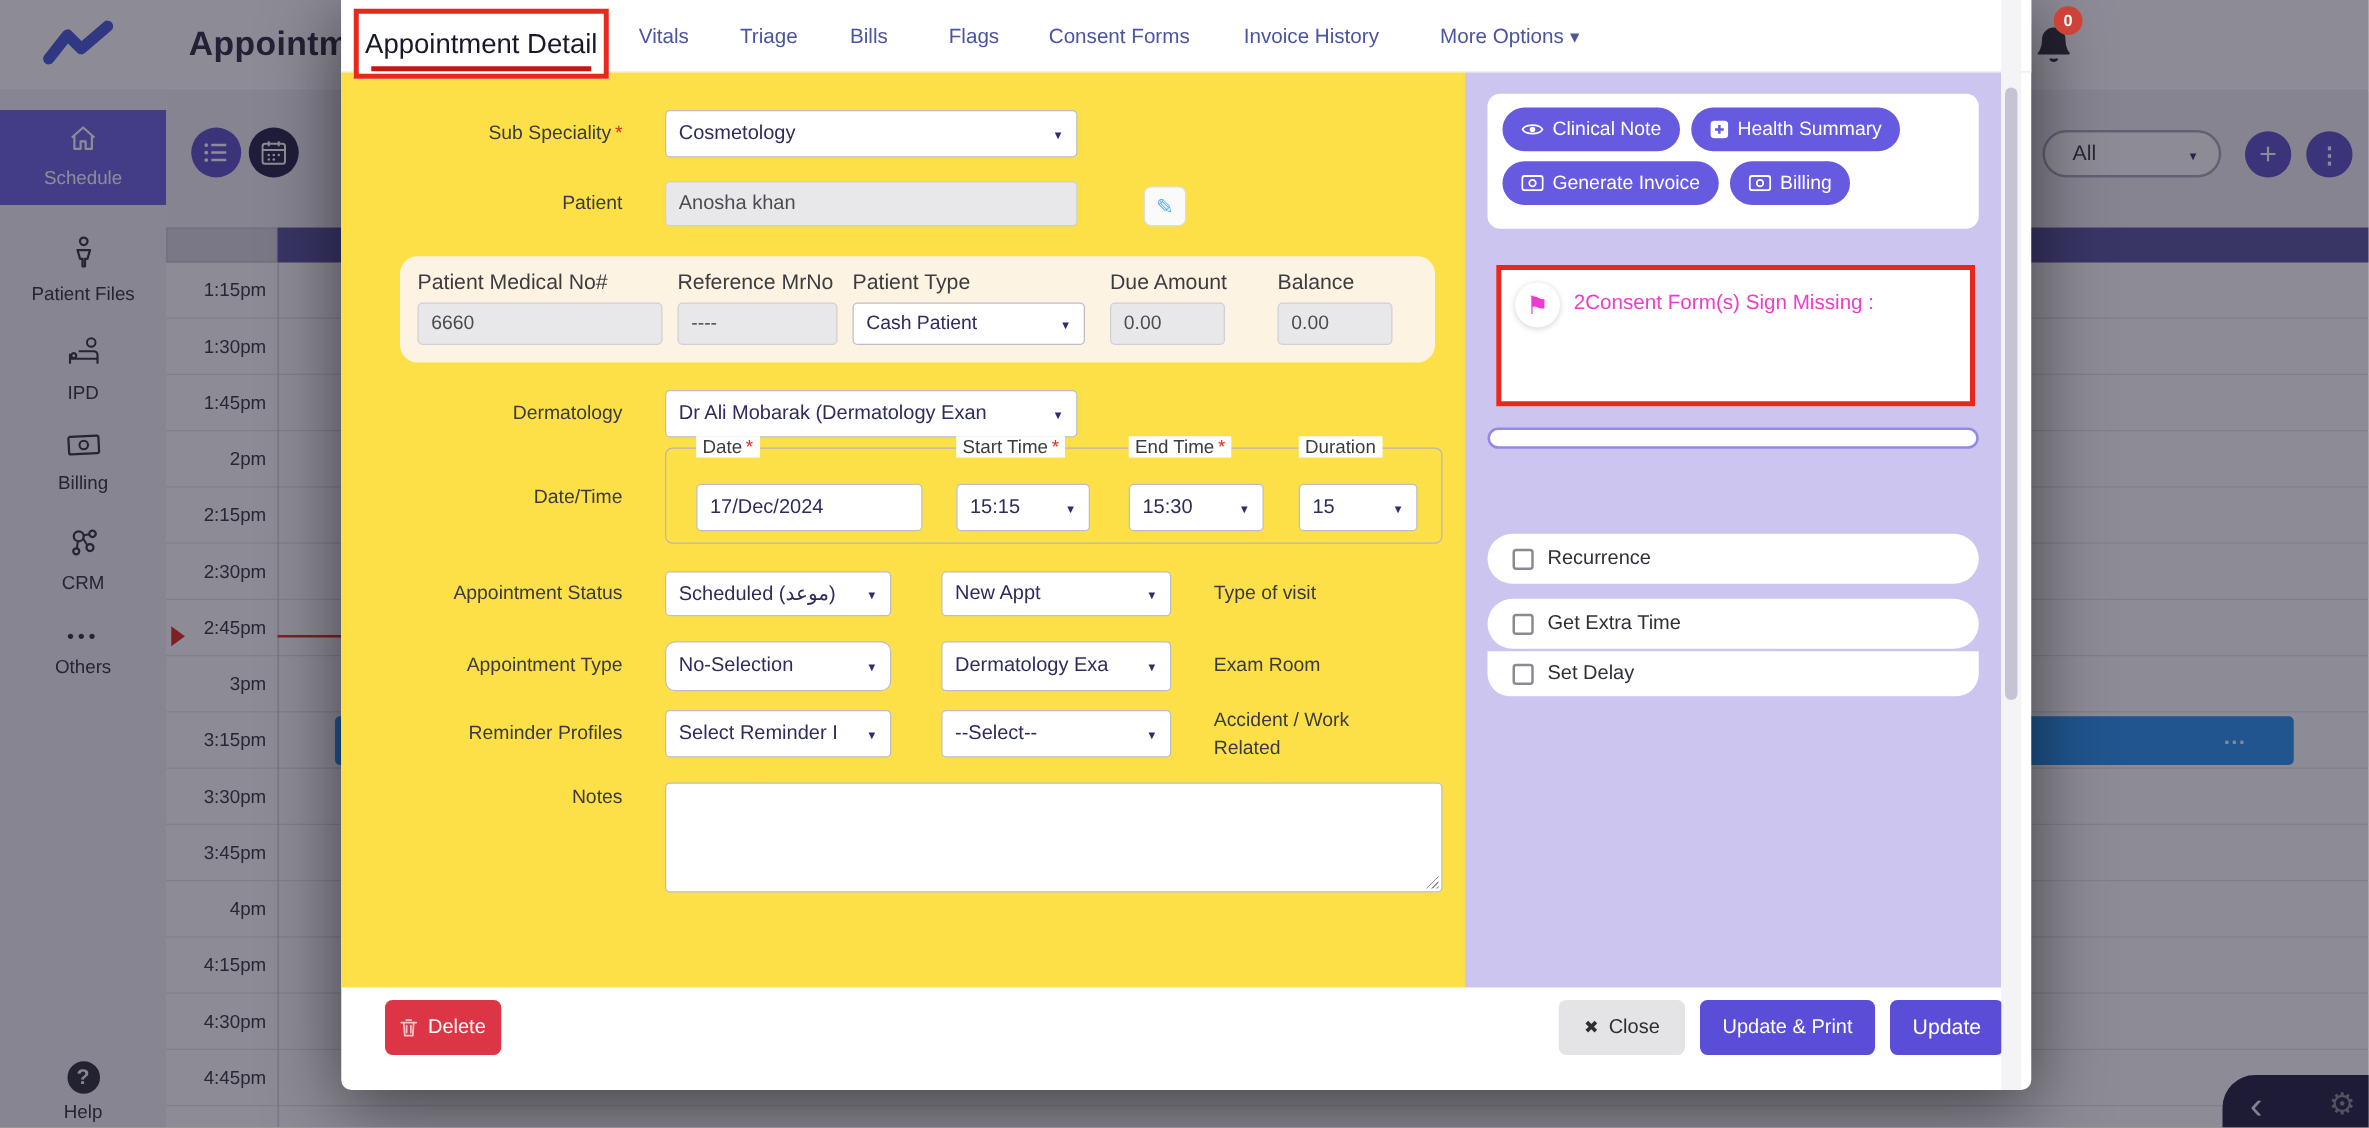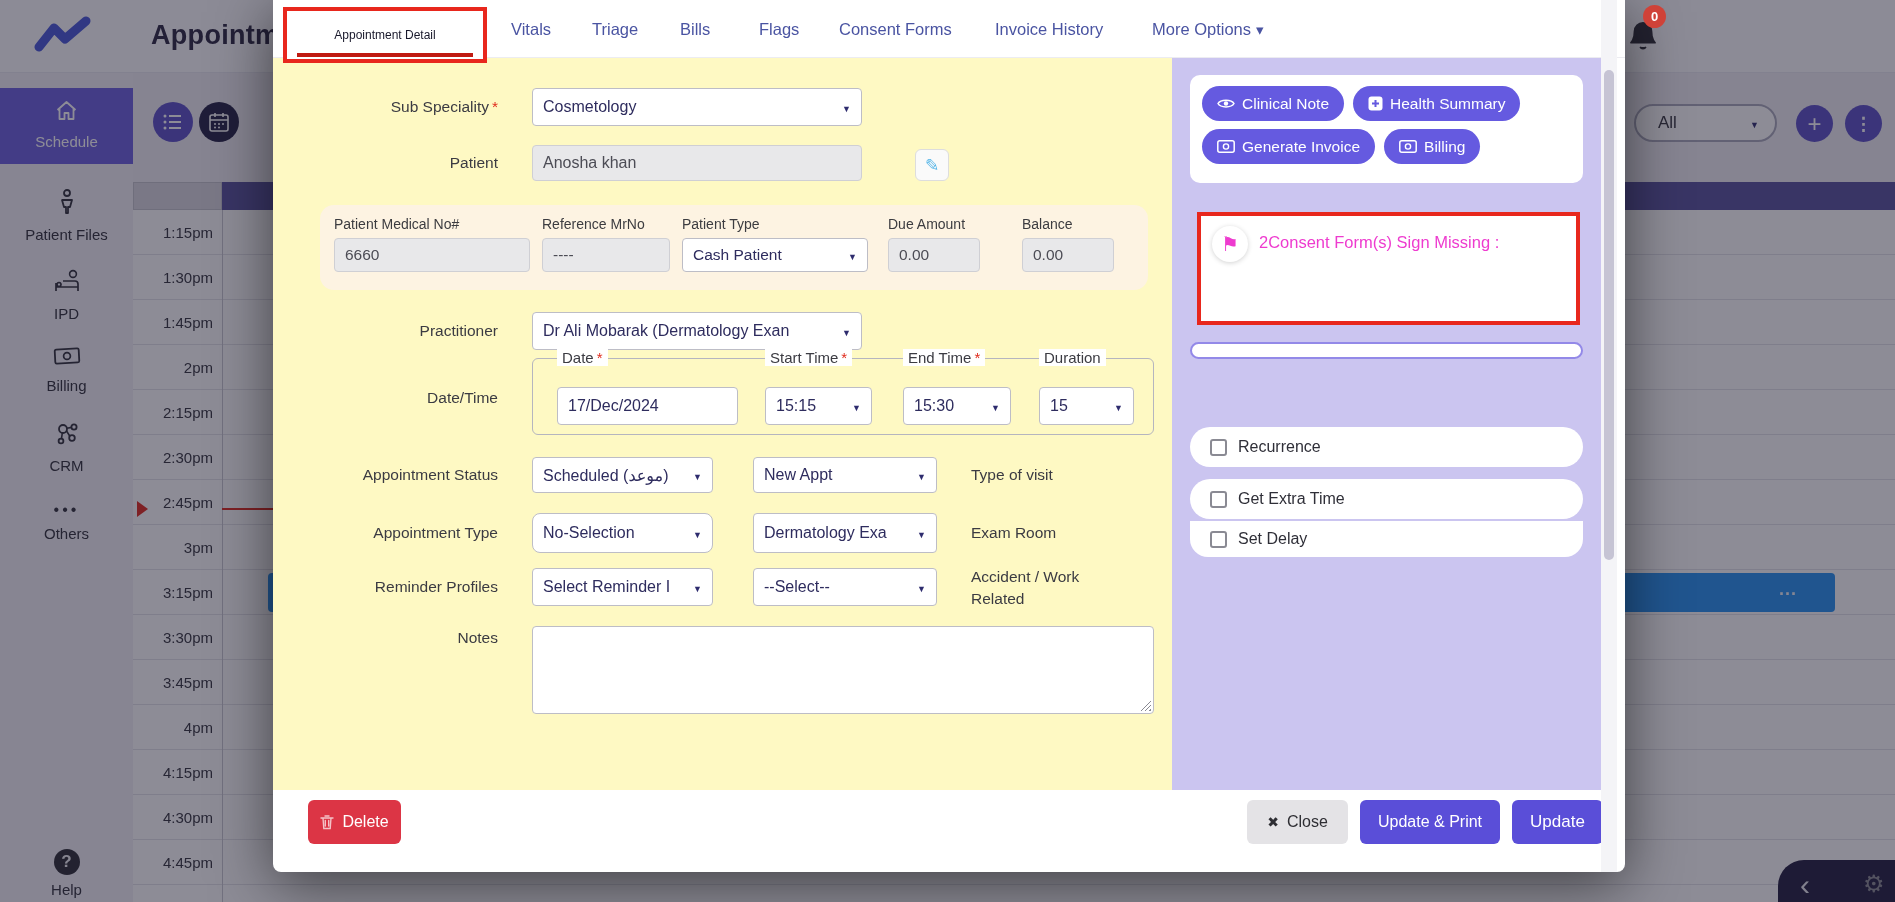--- a/index.html
+++ b/index.html
@@ -45,36 +45,36 @@
 .i-chev::before { content:"‹"; color:#e8e8ee; font-size:30px; line-height:1; }
 .i-gear::before { content:"⚙"; color:#8a8a92; font-size:24px; line-height:1; }
 
 .overlay { left:0; top:0; width:1895px; height:902px; background:rgba(28,25,45,0.5); }
 
 
 .modal { left:273px; top:0; width:1352px; height:872px; background:#fff; border-radius:0 0 8px 8px; box-shadow:0 12px 60px rgba(0,0,0,.55); }
 .tabbar { position:absolute; left:0; top:0; width:1352px; height:58px; background:#fff; border-bottom:1px solid #ececf1; }
 .tab { position:absolute; top:0; height:58px; line-height:58px; font-size:16.5px; color:#4a54a2; white-space:nowrap; cursor:pointer; }
 .tab-annot { position:absolute; left:10px; top:7px; width:204px; height:56px; border:4px solid #e8271d; background:#fff; display:flex; align-items:center; justify-content:center; z-index:2; }
-.tab-active { color:#18182b; font-size:12px; }
+.tab-active { color:#18182b; font-size:22px; }
 .tab-underline { position:absolute; left:10px; bottom:2px; width:176px; height:4px; background:#c01b12; }
 .i-caret-sm::before { content:"▾"; font-size:15px; color:#4a54a2; margin-left:5px; }
 
-.form-col { position:absolute; left:0; top:58px; width:899px; height:732px; background:#fef9c3; }
+.form-col { position:absolute; left:0; top:58px; width:899px; height:732px; background:#fde047; }
 .flabel { position:absolute; left:0; width:225px; text-align:right; font-size:15.5px; color:#3b3b42; }
 .req { color:#e02b1d; margin-left:3px; }
 .sel, .inp { display:flex; align-items:center; background:#fff; border:1px solid #bdbdc6; border-radius:4px; padding:0 10px; font-size:16px; color:#2e2c5e; }
 .sel { justify-content:space-between; cursor:pointer; }
 .dis { background:#e8e8ea; border-color:#cfcfd4; color:#4c4c55; }
 .i-caret::before { content:"▼"; font-size:9px; color:#2e2c6e; }
 .edit-btn { position:absolute; left:642px; top:91px; width:34px; height:32px; background:#fafafa; border:1px solid #ddd; border-radius:6px; display:flex; align-items:center; justify-content:center; cursor:pointer; }
 .i-pencil::before { content:"✎"; color:#56b6e8; font-size:17px; }
 
 .cream { position:absolute; left:47px; top:147px; width:828px; height:85px; background:#fdf3e2; border-radius:14px; display:flex; padding:11px 0 0 14px; }
-.ccol .clab { font-size:14px; color:#3c3c40; margin-bottom:6px; white-space:nowrap; }
+.ccol .clab { font-size:17px; color:#3c3c40; margin-bottom:6px; white-space:nowrap; }
 .ccol .inp, .ccol .sel { height:34px; font-size:15.5px; }
 
 .fieldset { position:absolute; left:259px; top:300px; width:622px; height:77px; border:1px solid #b5b5bf; border-radius:6px; }
 .fs-leg { position:absolute; top:-10px; background:#fff; padding:0 5px; font-size:15px; color:#3b3b42; white-space:nowrap; }
 .fs-in { position:absolute; top:28px; height:38px; }
 
 .side-lbl { position:absolute; font-size:15.5px; color:#3b3b42; }
 .notes-ta { position:absolute; left:259px; top:568px; width:622px; height:88px; border:1px solid #bdbdc6; border-radius:4px; background:#fff; }
 .i-resize { position:absolute; right:2px; bottom:2px; width:11px; height:11px; background:repeating-linear-gradient(135deg, transparent 0 2px, #8a8a93 2px 3px); clip-path:polygon(100% 0, 100% 100%, 0 100%); }
 
@@ -341,21 +341,21 @@
             </div>
         </div>
         <div class="ccol" style="width:92px;">
           <div class="clab">Balance</div>
           <div class="inp dis">
               <span>0.00</span>
             </div>
         </div>
       </div>
 
-      <div class="flabel" style="top:254px;height:38px;line-height:38px;">Practitioner</div>
+      <div class="flabel" style="top:254px;height:38px;line-height:38px;">Dermatology</div>
       <div class="abs sel" style="left:259px;top:254px;width:330px;height:38px;">
         <span style="overflow:hidden;white-space:nowrap;">Dr Ali Mobarak (Dermatology Exan</span>
         <span class="i-caret"></span>
       </div>
 
       <div class="flabel" style="top:301px;height:77px;line-height:77px;">Date/Time</div>
       <div class="fieldset">
         <span class="fs-leg" style="left:24px;"><span>Date</span><span class="req">*</span></span>
         <span class="fs-leg" style="left:232px;"><span>Start Time</span><span class="req">*</span></span>
         <span class="fs-leg" style="left:370px;"><span>End Time</span><span class="req">*</span></span>

